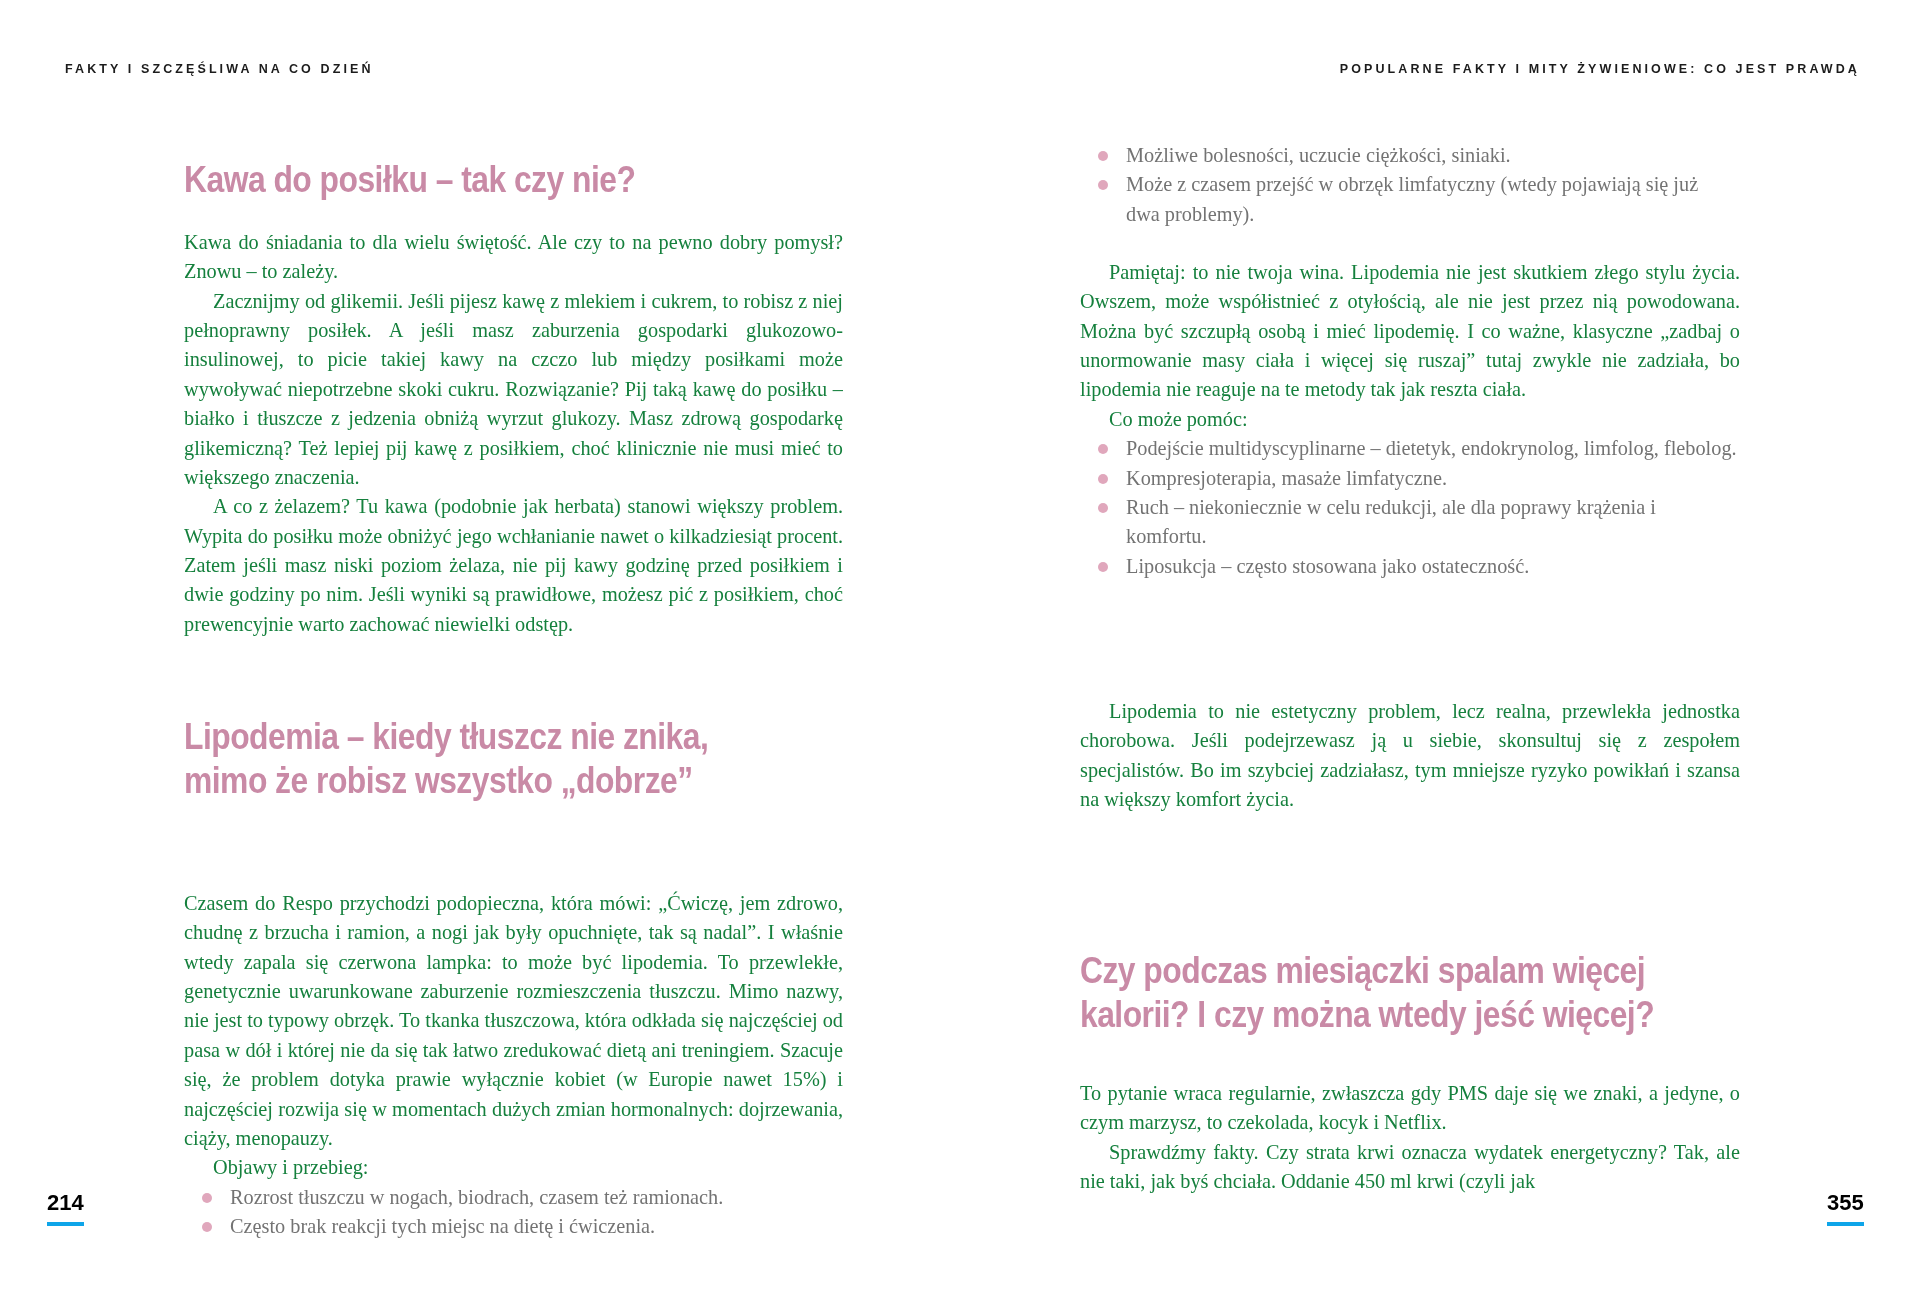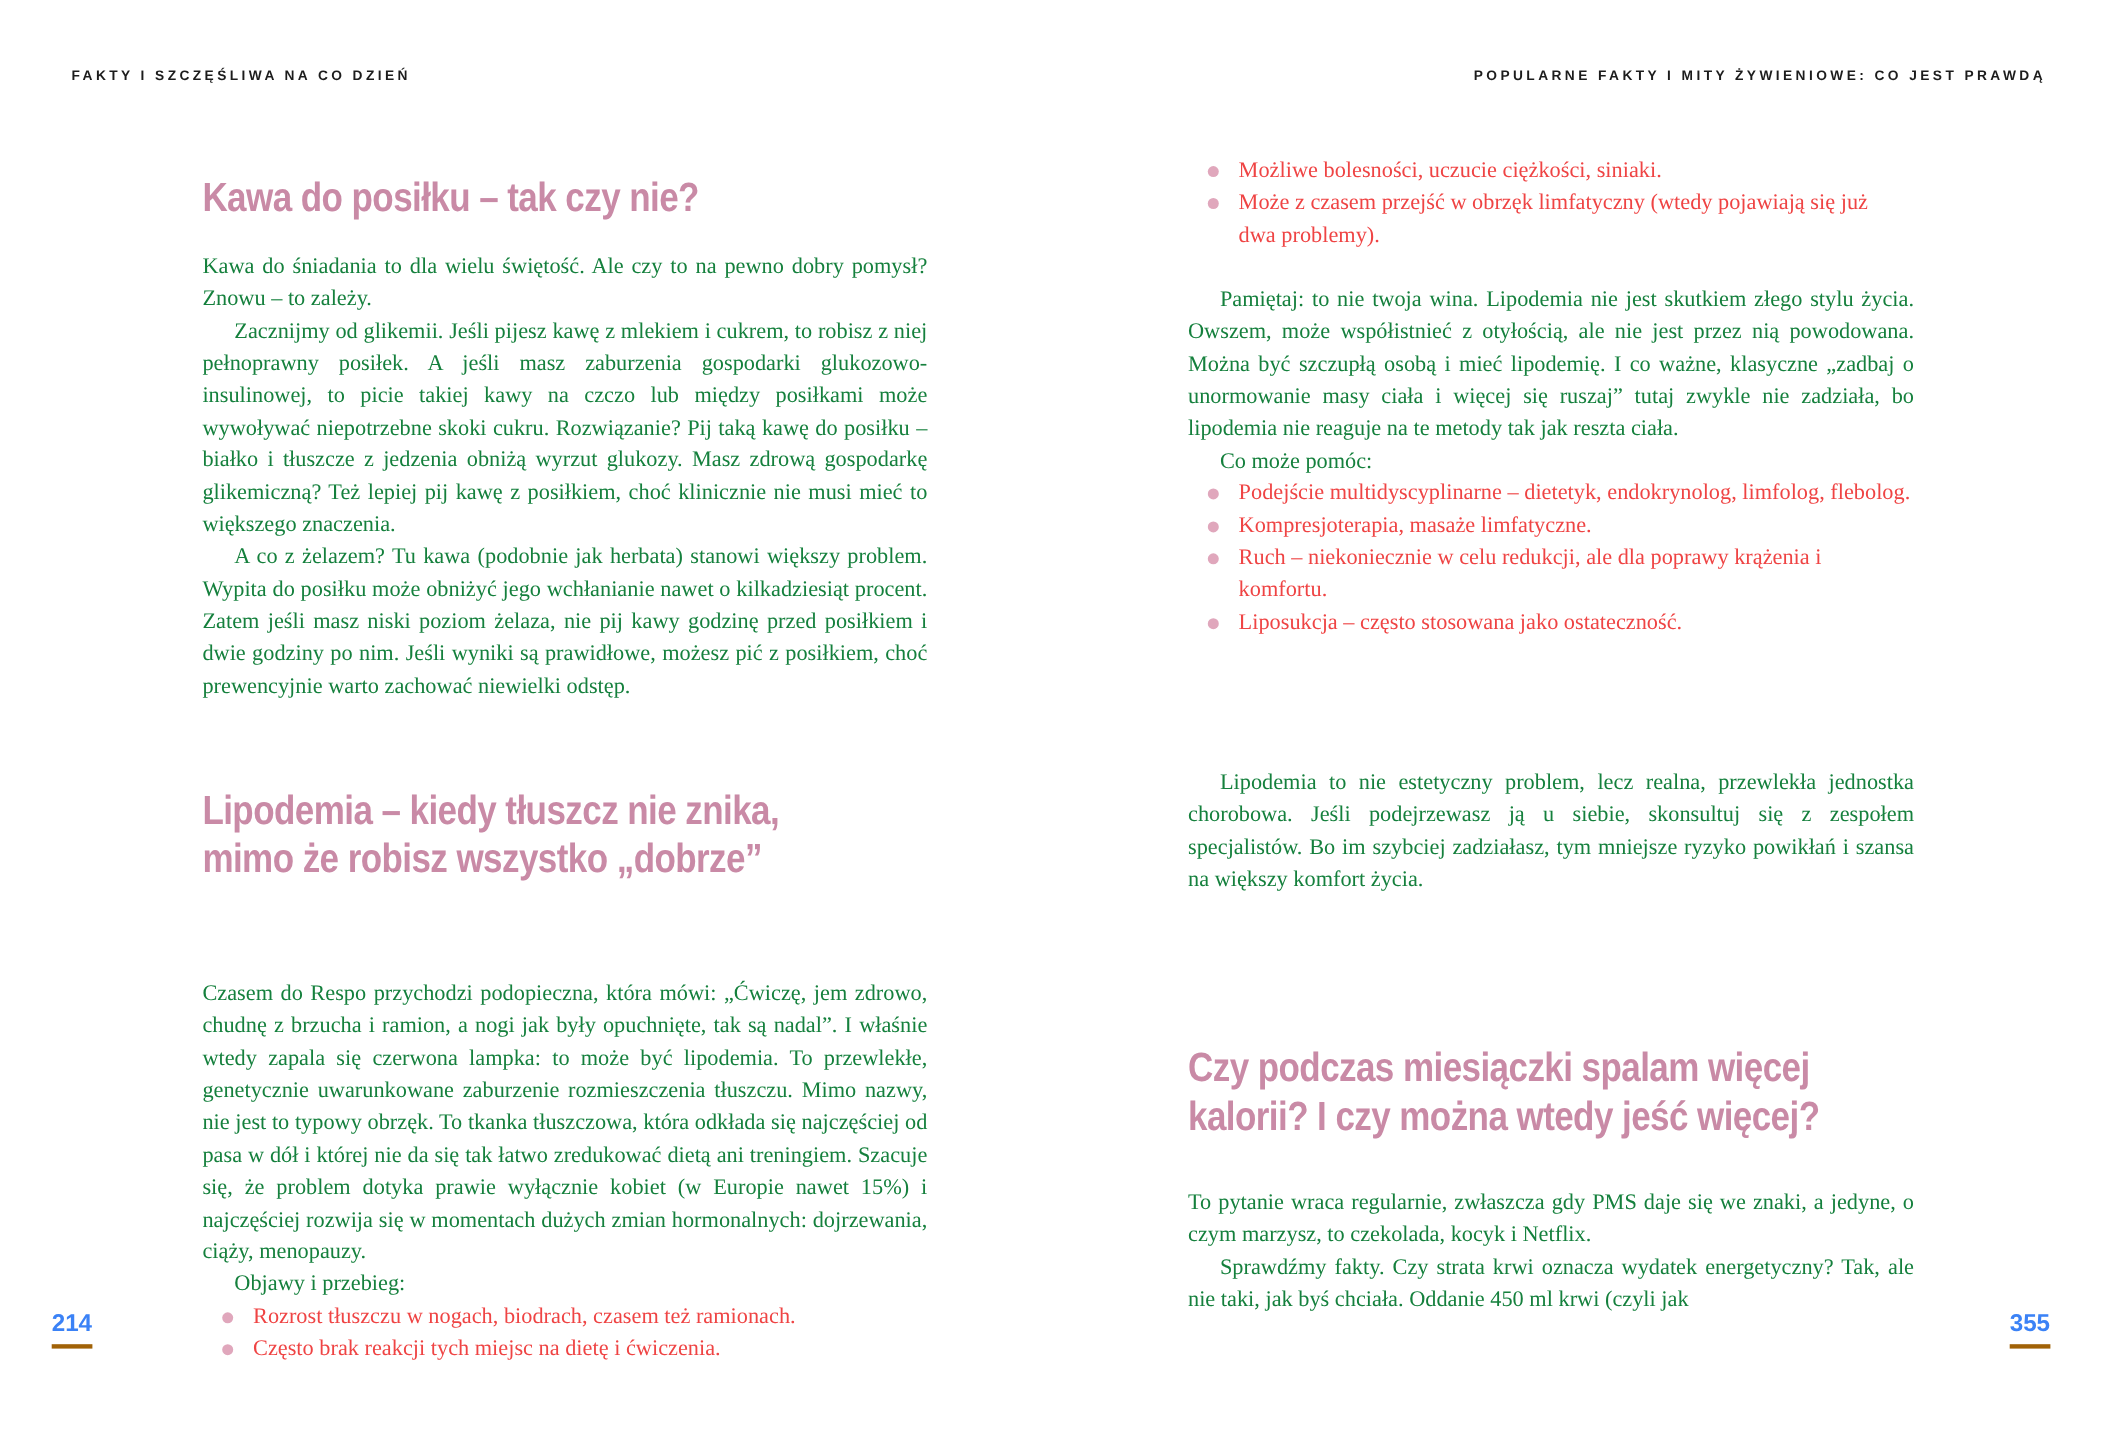--- a/index.html
+++ b/index.html
@@ -19,28 +19,28 @@
   }
   .p {
     font-family: "Liberation Serif", serif; color: #15803d;
     font-size: 20.3px; line-height: 29.36px; margin: 0;
     text-align: justify; hyphens: manual;
   }
   .p.indent { text-indent: 29px; }
   .p.nojust { text-align: left; }
   .bullets { list-style: none; margin: 0; padding: 0; }
   .bullet { position: relative; padding-left: 46px; font-family: "Liberation Serif", serif;
-    color: #ef4444; font-size: 20.3px; line-height: 29.36px; text-align: left; }
+    color: #737373; font-size: 20.3px; line-height: 29.36px; text-align: left; }
   .bullet-dot { position: absolute; left: 18px; top: 10px; width: 10px; height: 10px;
     border-radius: 50%; background: #e0a7bc; }
   .page-num {
     position: absolute; top: 1190px;
     font-family: "Liberation Sans", sans-serif; font-weight: bold;
-    font-size: 22px; color: #3b82f6; line-height: 26px;
-    padding-bottom: 6px; border-bottom: 4px solid #a16207;
+    font-size: 22px; color: #000000; line-height: 26px;
+    padding-bottom: 6px; border-bottom: 4px solid #0ea5e9;
   }
   .pn-left { left: 47px; }
   .pn-right { left: 1827px; }
 </style>
 </head>
 <body>
 
 <div class="running-head left">FAKTY I SZCZĘŚLIWA NA CO DZIEŃ</div>
 
 <div class="col" style="left:184px; top:158px;">

